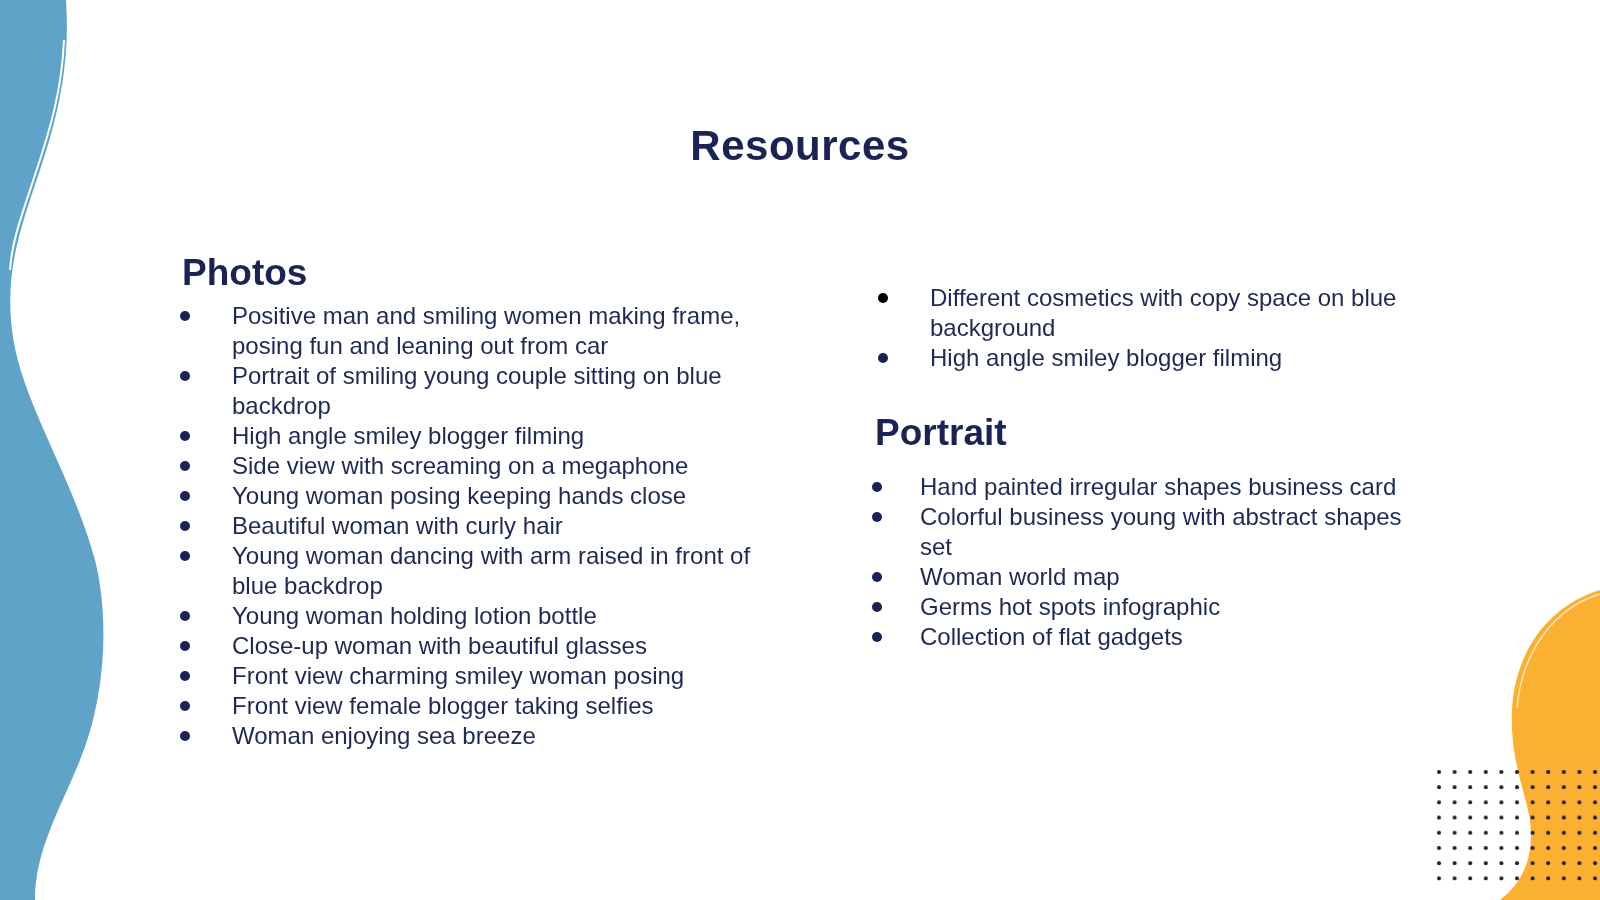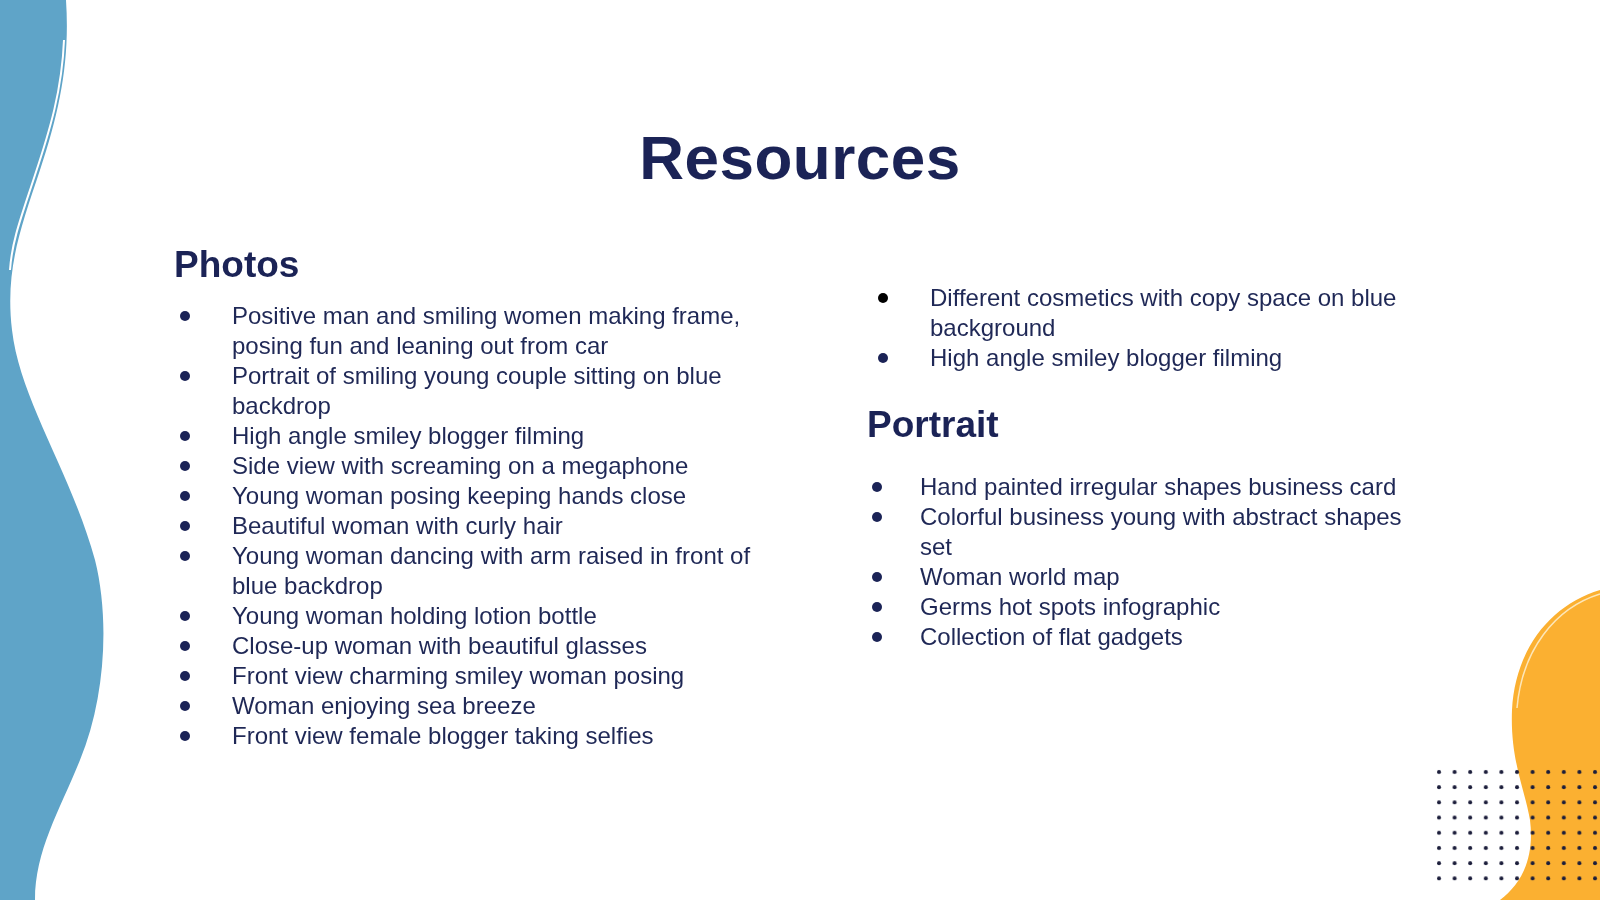--- a/index.html
+++ b/index.html
@@ -8,25 +8,25 @@
       background: #ffffff;
       font-family: "Liberation Sans", "DejaVu Sans", sans-serif;
       color: #1b2356;
     }
     .deco { position: absolute; pointer-events: none; }
     #blue-wave { left: 0; top: 0; width: 140px; height: 900px; }
     #orange-blob { right: 0; top: 590px; width: 120px; height: 310px; }
     #dot-grid { position: absolute; left: 1436px; top: 769px; width: 164px; height: 120px; }
     .title {
       position: absolute; left: 0; width: 1600px; top: 122px;
-      text-align: center; font-size: 62px; font-weight: bold; letter-spacing: 0.5px;
+      text-align: center; font-size: 42px; font-weight: bold; letter-spacing: 0.5px;
       color: #1b2356; margin: 0;
     }
     .section-heading {
-      position: absolute; font-size: 37px; font-weight: bold; margin: 4px; color: #1b2356;
+      position: absolute; font-size: 37px; font-weight: bold; margin: 12px; color: #1b2356;
     }
     ul.res-list {
       position: absolute; list-style: none; margin: 0; padding: 0;
       font-size: 24px; line-height: 30px; color: #1f2856;
     }
     ul.res-list li { position: relative; padding-left: 62px; }
     ul.res-list li .bullet {
       position: absolute; left: 10px; top: 10px; width: 10px; height: 10px;
       border-radius: 50%; background: #1b2356;
     }
@@ -67,22 +67,22 @@
   <li><span class="bullet"></span><span>Positive man and smiling women making frame, posing fun and leaning out from car</span></li>
   <li><span class="bullet"></span><span>Portrait of smiling young couple sitting on blue backdrop</span></li>
   <li><span class="bullet"></span><span>High angle smiley blogger filming</span></li>
   <li><span class="bullet"></span><span>Side view with screaming on a megaphone</span></li>
   <li><span class="bullet"></span><span>Young woman posing keeping hands close</span></li>
   <li><span class="bullet"></span><span>Beautiful woman with curly hair</span></li>
   <li><span class="bullet"></span><span>Young woman dancing with arm raised in front of blue backdrop</span></li>
   <li><span class="bullet"></span><span>Young woman holding lotion bottle</span></li>
   <li><span class="bullet"></span><span>Close-up woman with beautiful glasses</span></li>
   <li><span class="bullet"></span><span>Front view charming smiley woman posing</span></li>
+  <li><span class="bullet"></span><span>Front view female blogger taking selfies</span></li>
   <li><span class="bullet"></span><span>Woman enjoying sea breeze</span></li>
-  <li><span class="bullet"></span><span>Front view female blogger taking selfies</span></li>
 </ul>
 
 <ul id="photos-cont-list" class="res-list">
   <li><span class="bullet"></span><span>Different cosmetics with copy space on blue background</span></li>
   <li><span class="bullet"></span><span>High angle smiley blogger filming</span></li>
 </ul>
 
 <h2 id="vectors-heading" class="section-heading">Portrait</h2>
 <ul id="vectors-list" class="res-list">
   <li><span class="bullet"></span><span>Hand painted irregular shapes business card</span></li>

